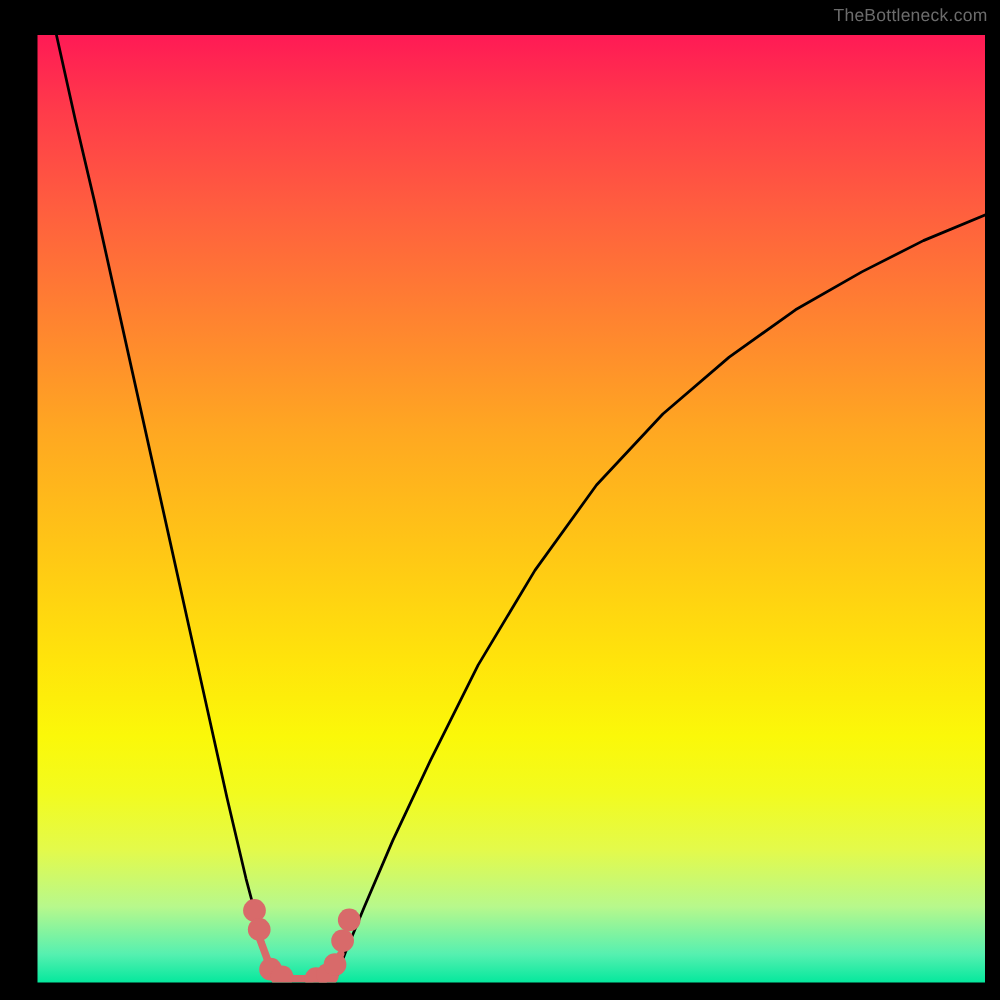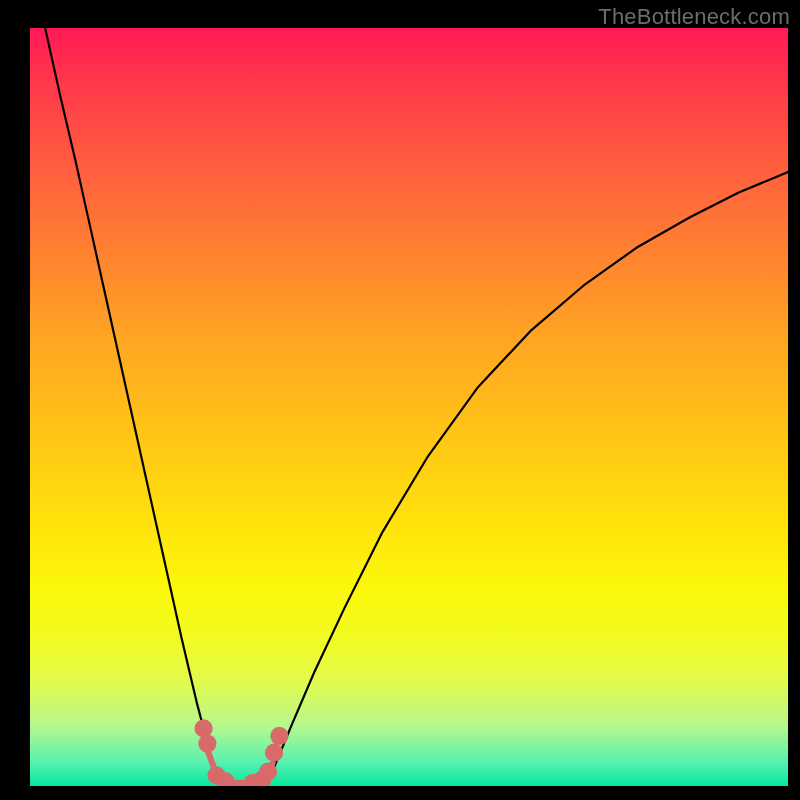--- a/index.html
+++ b/index.html
@@ -47,21 +47,21 @@
     left: 0;
     top: 0;
     width: 758px;
     height: 758px;
   }
   .watermark {
     position: absolute;
     top: 4px;
     right: 10px;
     color: #6c6c6c;
-    font-size: 22px;
+    font-size: 14px;
     letter-spacing: 0.2px;
     font-weight: 500;
   }
 </style>
 </head>
 <body>
 
 <div class="frame">
 
   <div class="plot-area">

